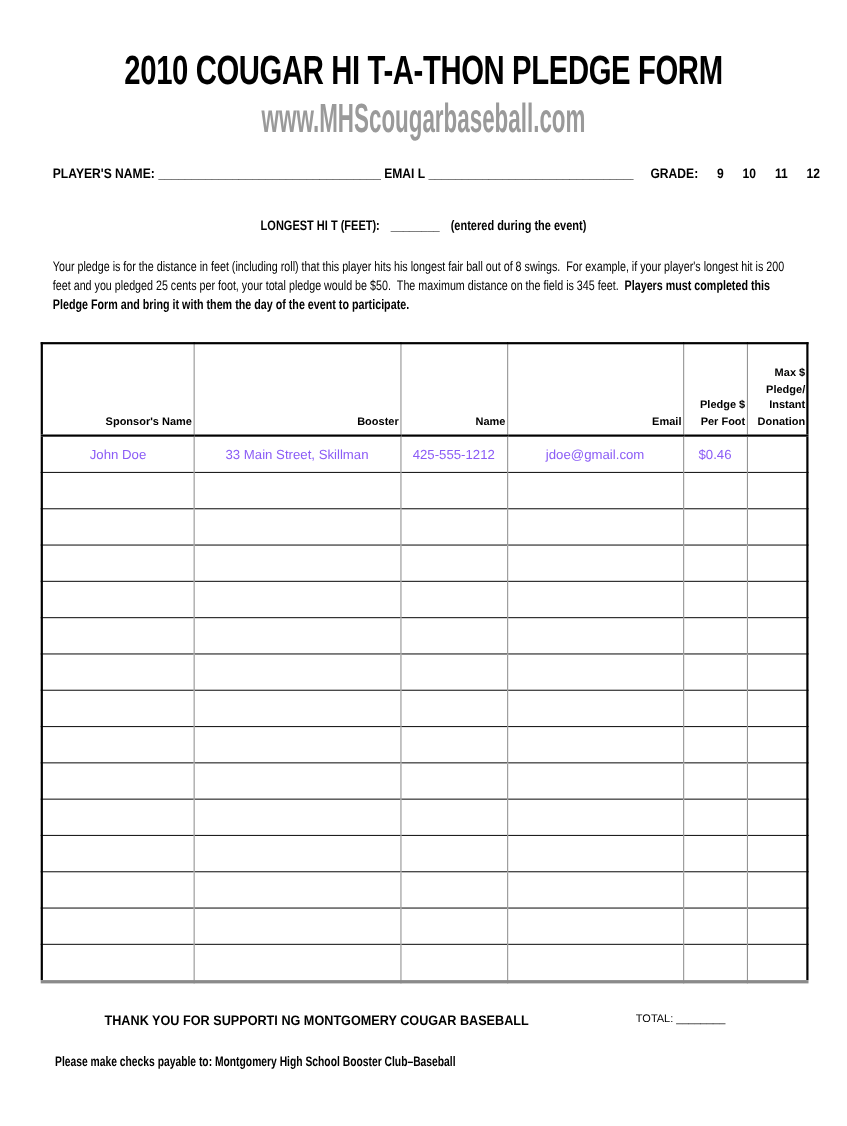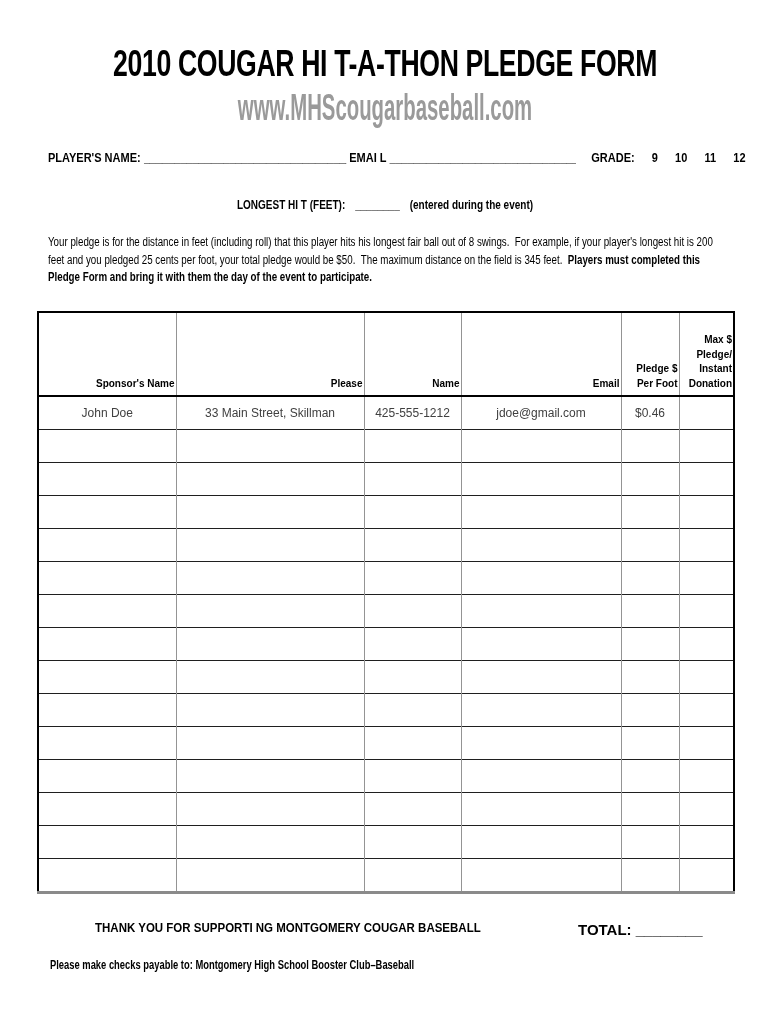--- a/index.html
+++ b/index.html
@@ -117,37 +117,37 @@
     height: 32px;
     text-align: center;
     vertical-align: middle;
     font-size: 12px;
     padding: 0 2px;
     border-top: 1.5px solid #1f1f1f;
     overflow: hidden;
     white-space: nowrap;
   }
   table.pledge tbody tr:first-child td { border-top: none; }
-  tr.sample-row td { color: #404040; margin-top: 36px; }
+  tr.sample-row td { color: #8b5cf6; margin-top: 36px; }
 
   
   .footer-thanks {
     position: absolute;
     top: 921px; left: 95px;
     font-size: 12.5px;
     font-weight: 700;
     white-space: nowrap;
     transform: scaleX(0.92);
     transform-origin: 0 50%;
   }
   .footer-total {
     position: absolute;
     top: 921px; left: 578px;
-    font-size: 15px;
-    font-weight: 700;
+    font-size: 10px;
+    font-weight: 400;
     white-space: nowrap;
   }
   .footer-checks {
     position: absolute;
     top: 958px; left: 50px;
     font-size: 12.5px;
     font-weight: 700;
     white-space: nowrap;
     transform: scaleX(0.75);
     transform-origin: 0 50%;
@@ -189,21 +189,21 @@
         <col class="c1">
           <col class="c2">
           <col class="c3">
           <col class="c4">
           <col class="c5">
           <col class="c6">
       </colgroup>
       <thead>
         <tr>
             <th>Sponsor's Name</th>
-            <th>Please</th>
+            <th>Booster</th>
             <th>Name</th>
             <th>Email</th>
             <th>Pledge $ Per Foot</th>
             <th>Max $ Pledge/ Instant Donation</th>
           </tr>
       </thead>
       <tbody>
           <tr class="sample-row">
             <td>John Doe</td>
             <td>33 Main Street, Skillman</td>

